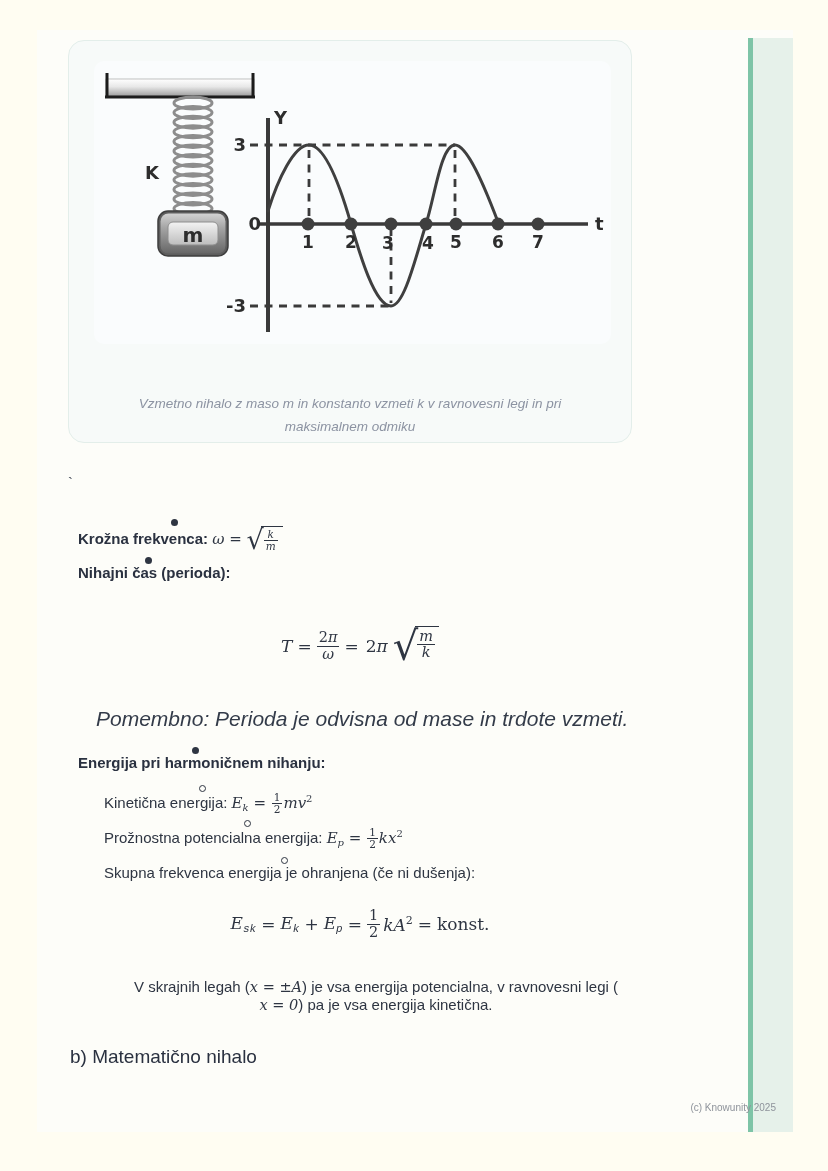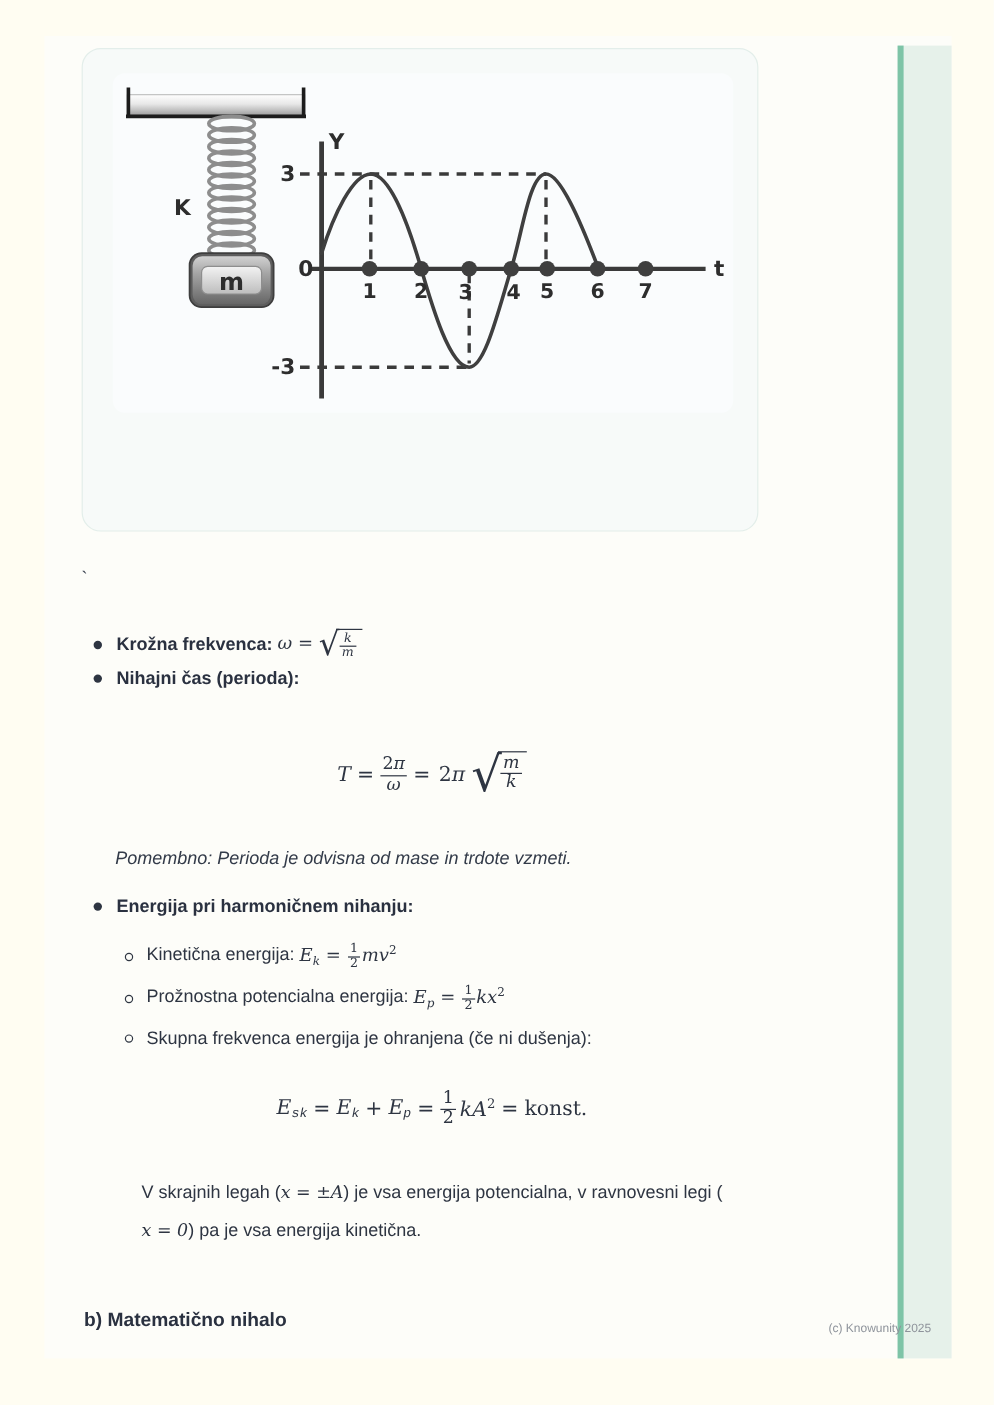--- a/index.html
+++ b/index.html
@@ -16,21 +16,21 @@
   .card{position:absolute;left:68px;top:40px;width:562px;height:401px;background:#f7faf9;border:1px solid #e3eeea;border-radius:16px;}
   .figure{position:absolute;left:25px;top:20px;width:517px;height:283px;background:#fafcfd;border-radius:10px;}
   .caption{position:absolute;left:0;right:0;top:352px;padding:0 55px;text-align:center;
     font-style:italic;font-size:13.5px;line-height:1.7;color:#8c93a2;}
 
   .gtext{font-family:"DejaVu Sans",sans-serif;font-weight:bold;fill:#2d2d2d;}
 
   
   .abs{position:absolute;}
   .stray{left:68px;top:474px;font-size:15px;color:#3a4150;}
-  .li{position:absolute;display:flex;align-items:center;font-size:15px;}
+  .li{position:absolute;display:flex;align-items:center;font-size:15px;flex-direction:column;}
   .li .marker{flex:0 0 auto;margin-right:12px;}
   .dot{width:7px;height:7px;border-radius:50%;background:#2e3542;}
   .circ{width:5px;height:5px;border:1.6px solid #2e3542;border-radius:50%;background:transparent;margin-right:11px;flex:0 0 auto;}
   b{font-weight:bold;color:#2a3140;}
 
   
   .math{font-family:"DejaVu Serif",serif;font-size:15px;color:#2e3542;}
   .mi{font-style:italic;}
   .math sub{font-size:10px;font-style:italic;vertical-align:-3px;}
   .math sup{font-size:10px;vertical-align:6px;}
@@ -42,24 +42,24 @@
   .sqrt .sign{line-height:1;font-family:"DejaVu Serif",serif;}
   .sqrt .body{border-top:1.6px solid #2e3542;padding:2px 4px 0 2px;margin-left:-3px;}
   .sqrt-inline .sign{font-size:27px;}
   .sqrt-disp .sign{font-size:40px;}
   .display{position:absolute;left:100px;width:520px;display:flex;justify-content:center;align-items:center;
     font-family:"DejaVu Serif",serif;font-size:17px;color:#2e3542;gap:5px;}
   .display .frac{font-size:14.5px;}
   .display sub{font-size:11px;font-style:italic;vertical-align:-3px;font-family:Liberation Mono, monospace;}
   .display sup{font-size:11px;vertical-align:7px;}
 
-  .note{left:96px;top:707px;font-size:15px;font-style:italic;color:#333b49;}
-  .para{left:118px;top:978px;width:516px;font-size:15px;line-height:31px;color:#2e3542;}
+  .note{left:96px;top:707px;font-size:21px;font-style:italic;color:#333b49;}
+  .para{left:118px;top:978px;width:516px;font-size:15px;line-height:18px;color:#2e3542;text-align:center;}
   .para .math{font-size:14.5px;}
-  .heading-b{left:70px;top:1092px;font-size:16px;font-weight:bold;color:#2a3140;}
+  .heading-b{left:70px;top:1046px;font-size:19px;font-weight:normal;color:#2a3140;}
   .footer{position:absolute;right:52px;top:1102px;font-size:10px;color:#8e939b;z-index:5;}
 </style>
 </head>
 <body>
 
 <div class="sheet">
   <div class="accent-bar"></div>
 </div>
 
 <div class="card">
@@ -147,20 +147,21 @@
         <text x="214" y="187" text-anchor="middle" class="gtext" font-size="17">1</text>
         <text x="257" y="187" text-anchor="middle" class="gtext" font-size="17">2</text>
         <text x="294" y="188" text-anchor="middle" class="gtext" font-size="17">3</text>
         <text x="334" y="188" text-anchor="middle" class="gtext" font-size="17">4</text>
         <text x="362" y="187" text-anchor="middle" class="gtext" font-size="17">5</text>
         <text x="404" y="187" text-anchor="middle" class="gtext" font-size="17">6</text>
         <text x="444" y="187" text-anchor="middle" class="gtext" font-size="17">7</text>
       </g>
     </svg>
   </div>
+  <div class="caption">Vzmetno nihalo z maso m in konstanto vzmeti k v ravnovesni legi in pri maksimalnem odmiku</div>
 </div>
 
 <div class="abs stray">`</div>
 
 <div class="li" style="left:78px;top:519px;height:36px;">
   <span class="marker dot"></span>
   <span>
     <b>Krožna frekvenca:</b>
     <span class="math">
       <span class="mi">ω</span><span> = </span><span class="sqrt sqrt-inline">

